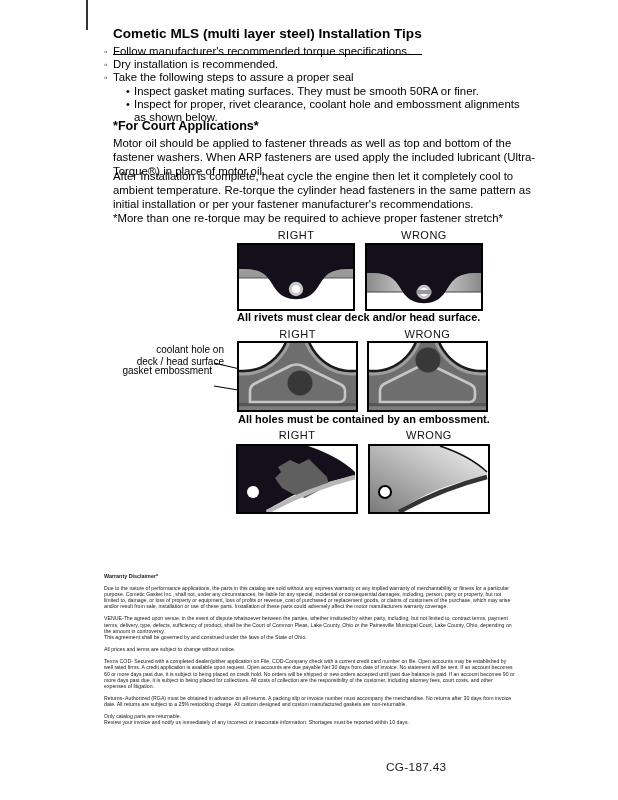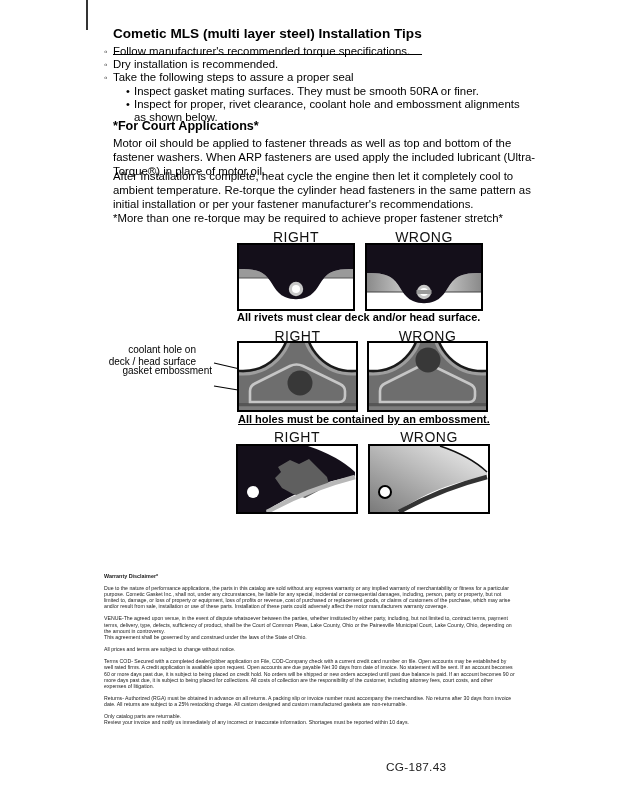--- a/index.html
+++ b/index.html
@@ -20,21 +20,21 @@
   .tips { left:104px; top:45px; width:430px; font-size:11.4px; line-height:13.2px; }
   .b-row { display:flex; }
   .b-mark { width:9px; font-size:10px; line-height:13.2px; flex:0 0 9px; }
   .sb-row { display:flex; padding-left:22px; }
   .sb-mark { width:8px; flex:0 0 8px; font-size:11px; line-height:13px; }
 
   .diesel-head { left:113px; top:119px; font-size:12.6px; font-weight:bold; }
   .para { left:113px; width:424px; font-size:11.4px; line-height:13.9px; }
   .p1 { top:137px; } .p2 { top:170px; } .p3 { top:212px; }
 
-  .fig-label { position:absolute; font-size:14px; letter-spacing:.5px; color:#111; text-align:center; }
+  .fig-label { position:absolute; font-size:11px; letter-spacing:.5px; color:#111; text-align:center; }
   .fig-box { position:absolute; }
   .fig-caption { position:absolute; font-size:11px; font-weight:bold; line-height:11.5px; }
   .annot { position:absolute; font-size:10px; line-height:11.5px; text-align:right; }
   .leader { position:absolute; pointer-events:none; }
 
   .warranty {
     left:104px; top:573px; width:412px;
   }
   .warranty-inner {
     width:824px; transform:scale(0.5); transform-origin:0 0;
@@ -124,21 +124,21 @@
       <rect x="51.5" y="47" width="15" height="4" fill="#9a9a9a"></rect>
       <rect x="1" y="1" width="116" height="66" fill="none" stroke="#000" stroke-width="2"></rect>
     </svg>
   </div>
 
   <div class="fig-caption" style="left:237px;top:312px;text-align:center;">All rivets must clear deck and/or head surface.</div>
 
   <div class="fig-label" style="left:237px;top:328px;width:121px;">RIGHT</div>
   <div class="fig-label" style="left:367px;top:328px;width:121px;">WRONG</div>
 
-  <div class="annot" style="left:96px;top:344px;width:100px;">
+  <div class="annot" style="left:124px;top:344px;width:100px;">
     <div>coolant hole on</div>
     <div>deck / head surface</div>
   </div>
   <div class="annot" style="left:112px;top:365px;width:100px;">gasket embossment</div>
 
   <svg class="leader" style="left:110px;top:338px;" width="200" height="74" viewBox="0 0 200 74">
     <line x1="104" y1="25" x2="186" y2="44" stroke="#000" stroke-width="1.1"></line>
     <line x1="104" y1="48" x2="146" y2="55" stroke="#000" stroke-width="1.1"></line>
   </svg>
 
@@ -167,21 +167,21 @@
       <circle cx="6" cy="-16" r="46" fill="#ffffff" stroke="#1a1a1a" stroke-width="2.4"></circle>
       <circle cx="115" cy="-16" r="46" fill="#ffffff" stroke="#1a1a1a" stroke-width="2.4"></circle>
       <rect x="2" y="62" width="117" height="3.4" fill="#565656"></rect>
       <rect x="2" y="65.4" width="117" height="3.6" fill="#7d7d7d"></rect>
       <path d="M13,61 L13,50 Q13,45 18,42.5 L53,25 Q59.5,22 66,25 L103,43 Q108,45.5 108,50 L108,55 Q108,61 102,61 L19,61 Q13,61 13,61 Z" fill="none" stroke="#c6c6c6" stroke-width="2.6"></path>
       <circle cx="61" cy="19" r="12.5" fill="#383838"></circle>
       <rect x="1" y="1" width="119" height="69" fill="none" stroke="#000" stroke-width="2"></rect>
     </svg>
   </div>
 
-  <div class="fig-caption" style="left:238px;top:414px;text-decoration:underline;">All holes must be contained by an embossment.</div>
+  <div class="fig-caption" style="left:238px;top:414px;">All holes must be contained by an embossment.</div>
 
   <div class="fig-label" style="left:236px;top:429px;width:122px;">RIGHT</div>
   <div class="fig-label" style="left:368px;top:429px;width:122px;">WRONG</div>
 
   <div class="fig-box" style="left:236px;top:444px;">
     <svg width="122" height="70" viewBox="0 0 122 70">
       <rect x="1" y="1" width="120" height="68" fill="#ffffff" stroke="#000" stroke-width="2"></rect>
       <path d="M2,2 L72,2 Q102,12 119,28 L119,32 Q75,40 45,58 Q35,63 30,68 L2,68 Z" fill="#140f1a"></path>
       <path d="M42,23 L54,16 L63,20 L73,15 L83,25 L91,33 L93,40 L82,47 L69,54 L57,50 L46,44 L39,34 L45,28 Z" fill="#5f5f5f"></path>
       <path d="M31,68 Q72,45 119,33" fill="none" stroke="#b8b8b8" stroke-width="4.5"></path>

